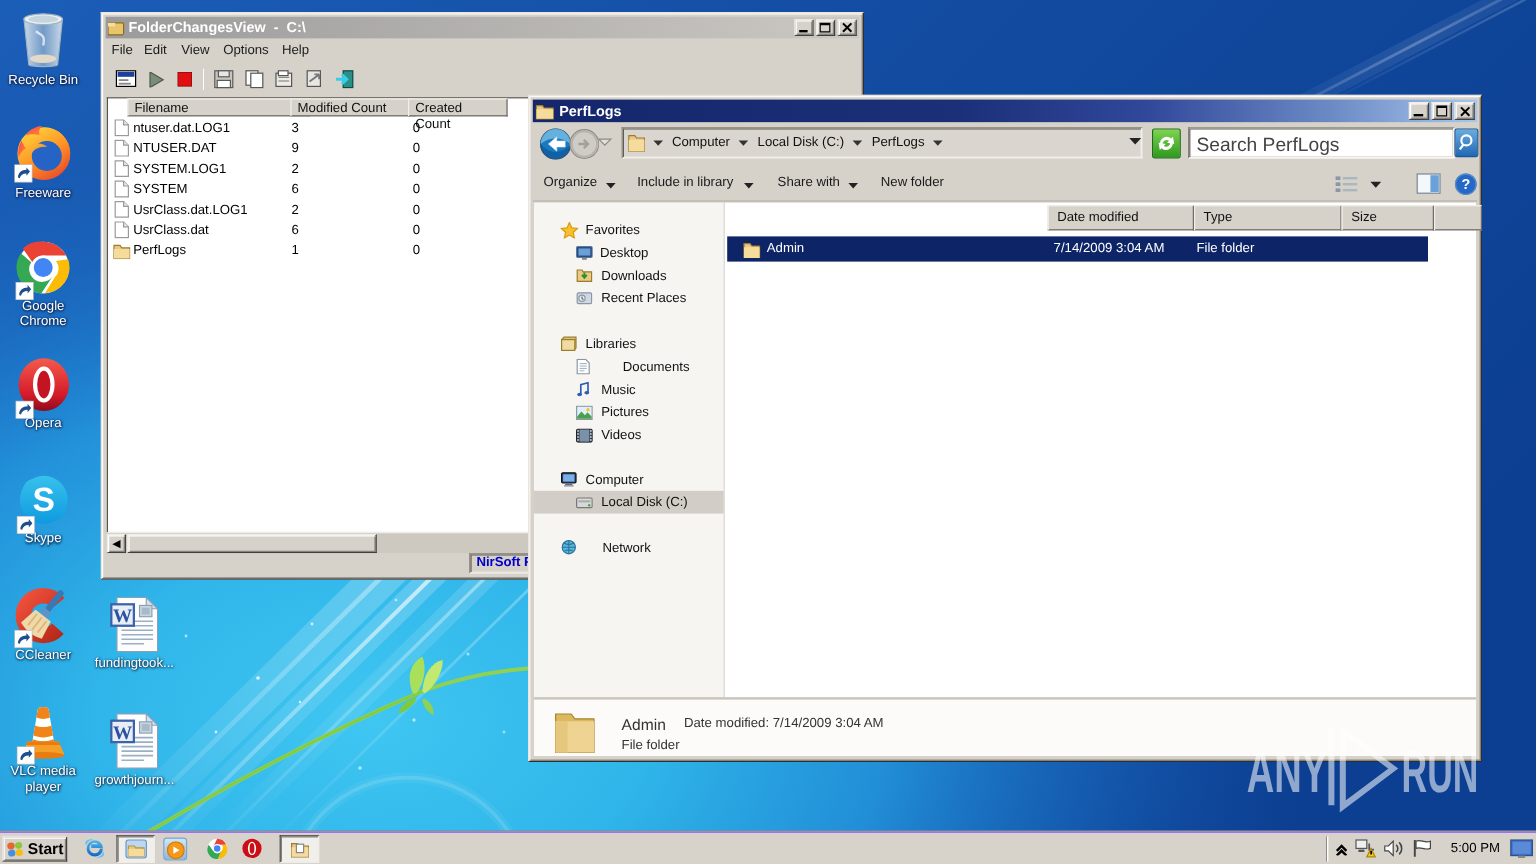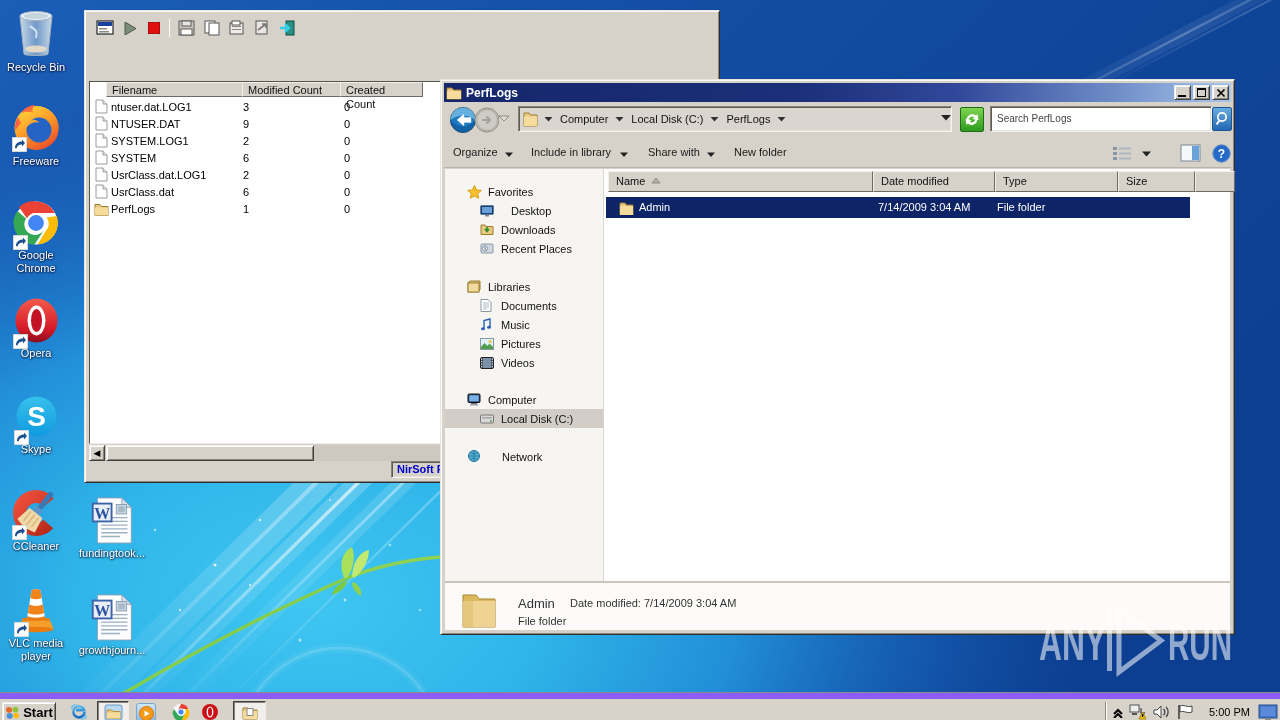--- a/index.html
+++ b/index.html
@@ -33,21 +33,21 @@
 #exp-addr { height:36px; background:#d6d2ca; position:relative; }
 #exp-tools { height:30px; background:#d6d2ca; position:relative; border-bottom:1px solid #b7b3aa; font-size:11px; color:#1a1a1a; }
 #exp-body { position:absolute; left:4px; top:89px; right:4px; bottom:53px; background:#fff; }
 #exp-nav { position:absolute; left:0; top:0; width:159px; bottom:0; background:#f7f5f1; border-right:1px solid #d9d6cf; font-size:11px; color:#111; }
 .nav-row { position:absolute; left:0; width:100%; height:19px; display:flex; align-items:center; }
 #exp-files { position:absolute; left:160px; top:0; right:0; bottom:0; background:#fff; }
 .hcol { position:absolute; top:2px; height:21px; background:#d6d2ca; border:1px solid; border-color:#f2f0ec #6e6a63 #6e6a63 #f2f0ec; font-size:11px; color:#111; padding:3px 0 0 7px; }
 #exp-details { position:absolute; left:4px; bottom:4px; right:4px; height:49px; background:#fcfbf9; border-top:2px solid #c9c5bc; font-size:11px; color:#222; }
 
 
-#taskbar { left:0; top:693px; width:1280px; height:27px; background:#d7d3cb; border-top:6px solid #8b5cf6; box-shadow:0 -1px 0 #8b8b8b; }
+#taskbar { left:0; top:693px; width:1280px; height:27px; background:#d7d3cb; border-top:1px solid #8b5cf6; box-shadow:0 -1px 0 #8b8b8b; }
 .tlab { font-size:11px; }
 </style>
 </head>
 <body>
 <div id="stage">
 
 <svg class="abs" width="1280" height="693" viewBox="0 0 1280 693">
   <defs>
     <linearGradient id="base" x1="0" y1="0" x2="1" y2="0.55">
       <stop offset="0" stop-color="#1b5eb8"></stop>
@@ -273,20 +273,46 @@
           <rect x="27" y="8" width="11" height="10" fill="#c8d4de" stroke="#8aa0b8"></rect>
           <rect x="29" y="10" width="7" height="6" fill="#a8bac8"></rect>
           <rect x="2" y="7" width="20" height="19" fill="#e8eef6" stroke="#3c62a8" stroke-width="2"></rect>
           <text x="12" y="23" text-anchor="middle" font-size="17" font-weight="bold" fill="#2c52a0" font-family="Liberation Serif">W</text>
         </svg>
         <div class="lab">growthjourn...</div>
       </div>
     </div>
 
 <div id="fcv" class="abs">
+  <div id="fcv-title">
+    <svg width="14" height="13" style="margin-right:3px">
+          <rect x="0" y="2" width="13" height="10" rx="1" fill="#e8c56a" stroke="#8a6d1f"></rect>
+          <rect x="0" y="2" width="6" height="3" fill="#f3dfa0"></rect>
+        </svg>
+    <span>FolderChangesView&nbsp; -&nbsp; C:\</span>
+    <span style="flex:1"></span>
+    <span class="btn3d" style="width:16px;height:14px;position:relative">
+          <i style="position:absolute;left:3px;bottom:2px;width:7px;height:2px;background:#000"></i>
+        </span>
+    <span class="btn3d" style="width:16px;height:14px;position:relative;margin-left:2px">
+          <i style="position:absolute;left:2px;top:2px;width:9px;height:8px;border:1px solid #000;border-top-width:2px"></i>
+        </span>
+    <span class="btn3d" style="width:16px;height:14px;position:relative;margin-left:2px">
+          <svg style="position:absolute;left:2px;top:1px" width="10" height="10" viewBox="0 0 10 10">
+            <path d="M1.5 1.5 L8.5 8.5 M8.5 1.5 L1.5 8.5" stroke="#000" stroke-width="1.7"></path>
+          </svg>
+        </span>
+  </div>
+  <div id="fcv-menu">
+        <span class="abs" style="left:5px">File</span>
+        <span class="abs" style="left:32px">Edit</span>
+        <span class="abs" style="left:63px">View</span>
+        <span class="abs" style="left:98px">Options</span>
+        <span class="abs" style="left:147px">Help</span>
+      </div>
   <div id="fcv-tools">
     <svg width="19" height="16" style="margin-right:9px">
           <rect x="1" y="1" width="16" height="13" fill="#fff" stroke="#000"></rect>
           <rect x="2" y="2" width="14" height="4" fill="#1a3f9e"></rect>
           <rect x="3" y="8" width="8" height="1.5" fill="#888"></rect>
           <rect x="3" y="11" width="10" height="1.5" fill="#888"></rect>
         </svg>
     <svg width="13" height="13" style="margin-right:11px">
           <path d="M1 0 L12 6.5 L1 13 Z" fill="#7b8c78" stroke="#4c5c4a"></path>
         </svg>
@@ -461,21 +487,21 @@
         </svg>
 
     <div class="abs" style="left:516px;top:5px;width:24px;height:25px;background:linear-gradient(#7ed44f,#2e9a1e);border:1px solid #1c6e14;border-radius:2px">
       <svg width="22" height="23" viewBox="0 0 22 23">
             <path d="M6 13 a5.5 5.5 0 0 1 9-5.5 l1.5-1.5 l1 6 l-6-1 l1.7-1.7 a3.5 3.5 0 0 0 -5.4 3.7 Z" fill="#fff"></path>
             <path d="M16 10 a5.5 5.5 0 0 1 -9 5.5 l-1.5 1.5 l-1-6 l6 1 l-1.7 1.7 a3.5 3.5 0 0 0 5.4-3.7 Z" fill="#fff"></path>
           </svg>
     </div>
 
     <div class="abs sunken" style="left:546px;top:4px;width:222px;height:26px;background:#fff"></div>
-    <div class="abs" style="left:553px;top:11px;font-size:10px;color:#444">Search PerfLogs</div>
+    <div class="abs" style="left:553px;top:11px;font-size:16px;color:#444">Search PerfLogs</div>
     <div class="abs" style="left:768px;top:5px;width:20px;height:24px;background:linear-gradient(#6aace0,#2268b4);border:1px solid #1c5795;border-radius:2px">
       <svg width="18" height="22" viewBox="0 0 18 22">
             <circle cx="9" cy="9" r="4.2" fill="none" stroke="#fff" stroke-width="1.8"></circle>
             <path d="M6.5 12.5 l-3 4" stroke="#fff" stroke-width="2"></path>
           </svg>
     </div>
   </div>
   <div id="exp-tools">
     <span class="abs" style="left:9px;top:8px">Organize</span>
     <svg class="abs" style="left:60px;top:13px" width="10" height="8">
@@ -528,21 +554,21 @@
           </div>
           <div class="nav-row" style="top:32px;">
             <span style="width:35px"></span>
             <span style="width:18px;display:flex;align-items:center">
               <svg width="14" height="12" viewBox="0 0 14 12">
                 <rect x="0.5" y="0.5" width="13" height="9" rx="1" fill="#1f3f6e" stroke="#5a7aa0"></rect>
                 <rect x="2" y="2" width="10" height="6" fill="#6aa0d8"></rect>
                 <rect x="5" y="10" width="4" height="1.5" fill="#888"></rect>
               </svg>
             </span>
-            <span style="margin-left:13px">Desktop</span>
+            <span style="margin-left:2px">Desktop</span>
           </div>
           <div class="nav-row" style="top:51px;">
             <span style="width:35px"></span>
             <span style="width:18px;display:flex;align-items:center">
               <svg width="14" height="13" viewBox="0 0 14 13">
                 <path d="M1 2 h4 l1 1.5 H13 v8 H1 Z" fill="#e9c983" stroke="#9c7d2c"></path>
                 <path d="M7 4 v4 m-2-2 l2 2.5 l2-2.5" stroke="#2d8f2d" stroke-width="1.6" fill="none"></path>
               </svg>
             </span>
             <span style="margin-left:3px">Downloads</span>
@@ -569,21 +595,21 @@
             <span style="margin-left:3px">Libraries</span>
           </div>
           <div class="nav-row" style="top:127px;">
             <span style="width:35px"></span>
             <span style="width:18px;display:flex;align-items:center">
               <svg width="12" height="13" viewBox="0 0 12 13">
                 <path d="M1 0.5 h7 l3 3 v9 H1 Z" fill="#fff" stroke="#8a97a4"></path>
                 <path d="M3 4 h6 M3 6 h6 M3 8 h6 M3 10 h4" stroke="#9ab" stroke-width="0.8"></path>
               </svg>
             </span>
-            <span style="margin-left:3px">Documents</span>
+            <span style="margin-left:21px">Documents</span>
           </div>
           <div class="nav-row" style="top:146px;">
             <span style="width:35px"></span>
             <span style="width:18px;display:flex;align-items:center">
               <svg width="12" height="13" viewBox="0 0 12 13">
                 <path d="M4 10.5 V2.5 l6-1.5 v8" stroke="#2b5fb4" stroke-width="1.4" fill="none"></path>
                 <ellipse cx="3" cy="10.8" rx="2" ry="1.5" fill="#2b5fb4"></ellipse>
                 <ellipse cx="9" cy="9.3" rx="2" ry="1.5" fill="#2b5fb4"></ellipse>
               </svg>
             </span>
@@ -648,23 +674,20 @@
             <span style="width:18px;display:flex;align-items:center">
               <svg width="14" height="13" viewBox="0 0 14 13">
                 <circle cx="7" cy="6" r="5.5" fill="#5ab4d8" stroke="#27759c"></circle>
                 <path d="M1.5 6 h11 M7 0.5 v11 M3 2.5 c2.5 1.6 5.5 1.6 8 0 M3 9.5 c2.5-1.6 5.5-1.6 8 0" stroke="#27759c" stroke-width="0.9" fill="none"></path>
               </svg>
             </span>
             <span style="margin-left:17px">Network</span>
           </div>
         </div>
     <div id="exp-files">
-      <div class="hcol" style="left:3px;width:265px">Name <svg width="10" height="8" style="margin-left:3px">
-              <path d="M5 1 l4 5 h-8 Z" fill="#b5b1a8" stroke="#8d897f"></path>
-            </svg></div>
       <div class="hcol" style="left:268px;width:122px">Date modified</div>
       <div class="hcol" style="left:390px;width:123px">Type</div>
       <div class="hcol" style="left:513px;width:77px">Size</div>
       <div class="hcol" style="left:590px;width:40px"></div>
       <div class="abs" style="left:1px;top:28px;width:584px;height:21px;background:#0d2467;color:#fff;font-size:11px">
         <svg class="abs" style="left:13px;top:3px" width="15" height="15" viewBox="0 0 15 15">
               <path d="M1 3 h5 l1.5 2 H14 v10 H1 Z" fill="#e9c983" stroke="#9c7d2c"></path>
               <path d="M1 6 h13 v9 H1 Z" fill="#f5dc9c"></path>
             </svg>
         <span class="abs" style="left:33px;top:4px">Admin</span>

